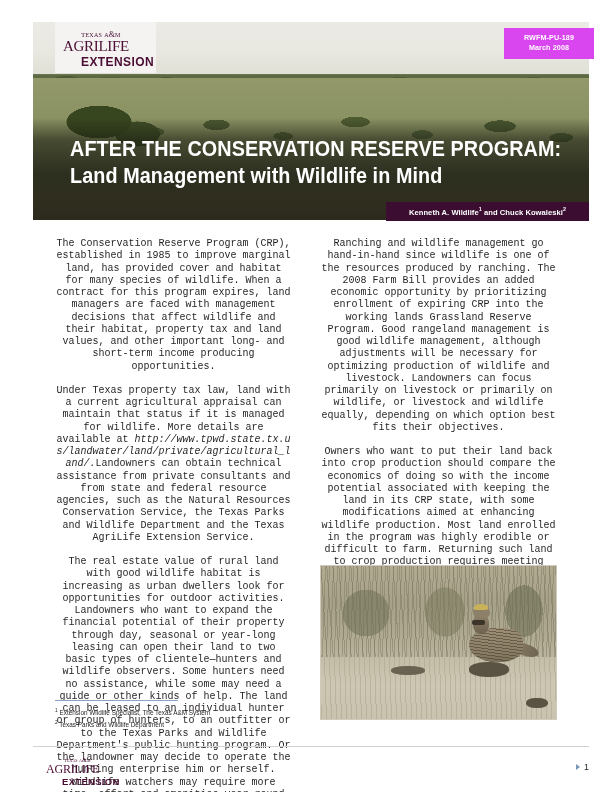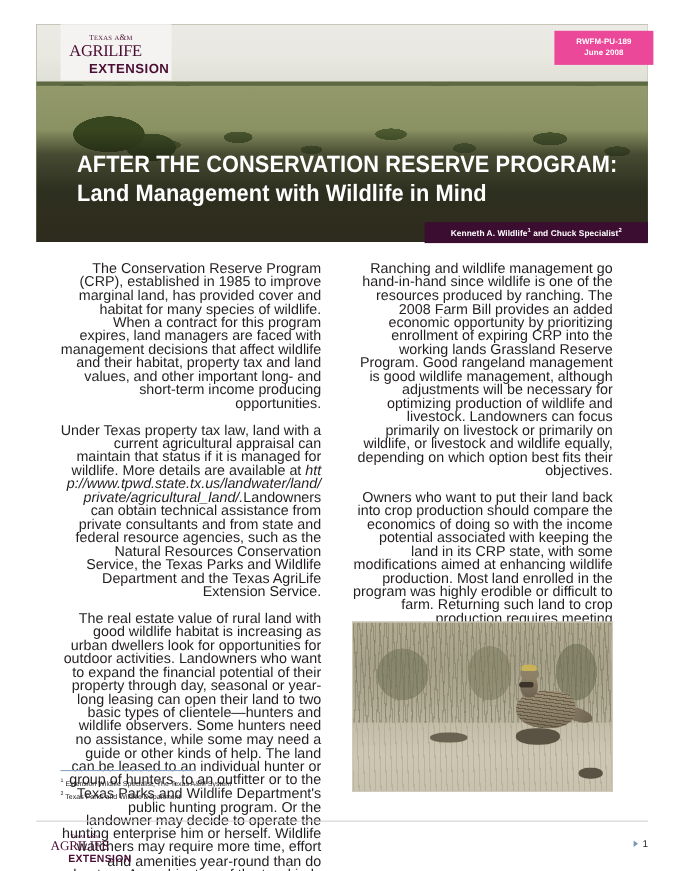--- a/index.html
+++ b/index.html
@@ -142,21 +142,21 @@
     color: #4a0d33;
     white-space: nowrap;
   }
 
   
   .pub-badge {
     position: absolute;
     left: 504px;
     top: 28px;
     width: 78px;
-    background: #ec4899;
+    background: #d946ef;
     color: #ffffff;
     padding: 5px 6px 6px 6px;
     text-align: center;
     z-index: 6;
     font-size: 7.2px;
     line-height: 10px;
     font-weight: bold;
     letter-spacing: 0.1px;
   }
 
@@ -220,24 +220,25 @@
     top: 238px;
     width: 502px;
     display: flex;
     gap: 28px;
   }
   .col {
     width: 237px;
   }
   .col p {
     margin: 0 0 12px 0;
-    font-size: 13px;
+    font-size: 10px;
     line-height: 12.25px;
     color: #231f20;
-    text-align: right;
+    text-align: center;
+    font-family: Liberation Mono, monospace;
   }
   .col p.last { margin-bottom: 0; }
   .col a.url, .url {
     font-style: italic;
     color: #231f20;
     text-decoration: none;
     word-break: break-all;
   }
 
   
@@ -435,30 +436,30 @@
 <div class="logo-plate">
   <div class="logo-inner">
     <div class="logo-texas">Texas A&amp;M</div>
     <div class="logo-agrilife">AgriLife</div>
     <div class="logo-ext">EXTENSION</div>
   </div>
 </div>
 
 <div class="pub-badge">
   <div>RWFM-PU-189</div>
-  <div>June 2008</div>
+  <div>March 2008</div>
 </div>
 
 <div class="title-wrap">
   <div class="title-line1">AFTER THE CONSERVATION RESERVE PROGRAM:</div>
   <div class="title-line2">Land Management with Wildlife in Mind</div>
 </div>
 
 <div class="author-bar">
-  <span><span>Kenneth A. Wildlife</span><sup>1</sup><span> and Chuck Specialist</span><sup>2</sup></span>
+  <span><span>Kenneth A. Wildlife</span><sup>1</sup><span> and Chuck Kowaleski</span><sup>2</sup></span>
 </div>
 
 <div class="columns">
   <div class="col">
     <p>The Conservation Reserve Program (CRP), established in 1985 to improve marginal land, has provided cover and habitat for many species of wildlife. When a contract for this program expires, land managers are faced with management decisions that affect wildlife and their habitat, property tax and land values, and other important long- and short-term income producing opportunities.</p>
     <p><span>Under Texas property tax law, land with a current agricultural appraisal can maintain that status if it is managed for wildlife. More details are available at </span><span class="url">http://www.tpwd.state.tx.us/landwater/land/private/agricultural_land/.</span><span>Landowners can obtain technical assistance from private consultants and from state and federal resource agencies, such as the Natural Resources Conservation Service, the Texas Parks and Wildlife Department and the Texas AgriLife Extension Service.</span></p>
     <p class="last">The real estate value of rural land with good wildlife habitat is increasing as urban dwellers look for opportunities for outdoor activities. Landowners who want to expand the financial potential of their property through day, seasonal or year-long leasing can open their land to two basic types of clientele—hunters and wildlife observers. Some hunters need no assistance, while some may need a guide or other kinds of help. The land can be leased to an individual hunter or group of hunters, to an outfitter or to the Texas Parks and Wildlife Department's public hunting program. Or the landowner may decide to operate the hunting enterprise him or herself. Wildlife watchers may require more time, effort and amenities year-round than do hunters. A combination of the two kinds of operations can be the best choice.</p>
   </div>
   <div class="col">
     <p>Ranching and wildlife management go hand-in-hand since wildlife is one of the resources produced by ranching. The 2008 Farm Bill provides an added economic opportunity by prioritizing enrollment of expiring CRP into the working lands Grassland Reserve Program. Good rangeland management is good wildlife management, although adjustments will be necessary for optimizing production of wildlife and livestock. Landowners can focus primarily on livestock or primarily on wildlife, or livestock and wildlife equally, depending on which option best fits their objectives.</p>

